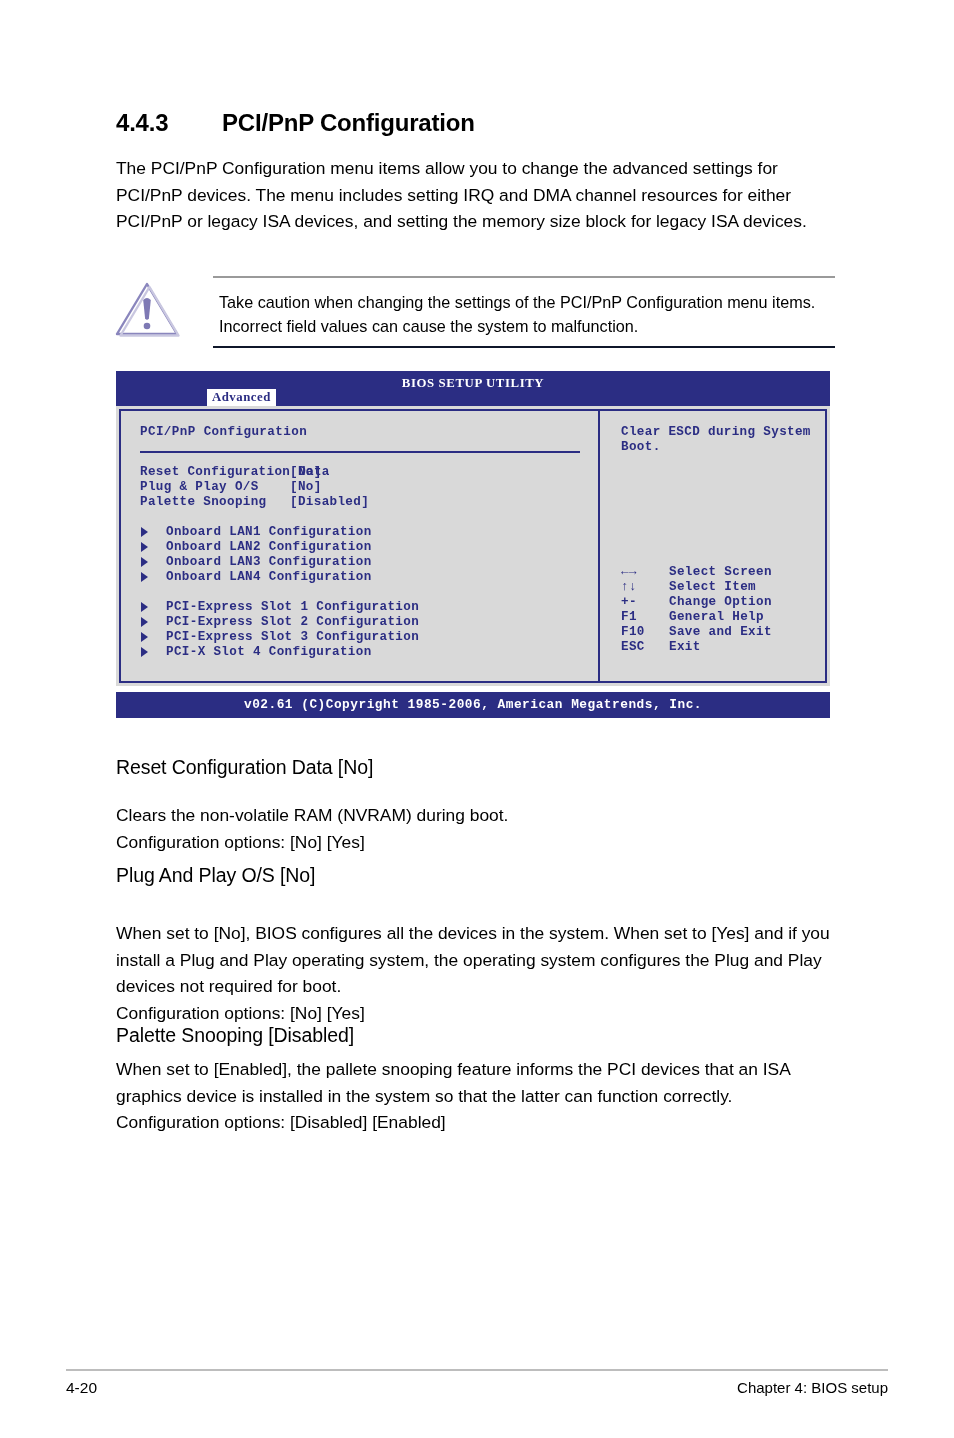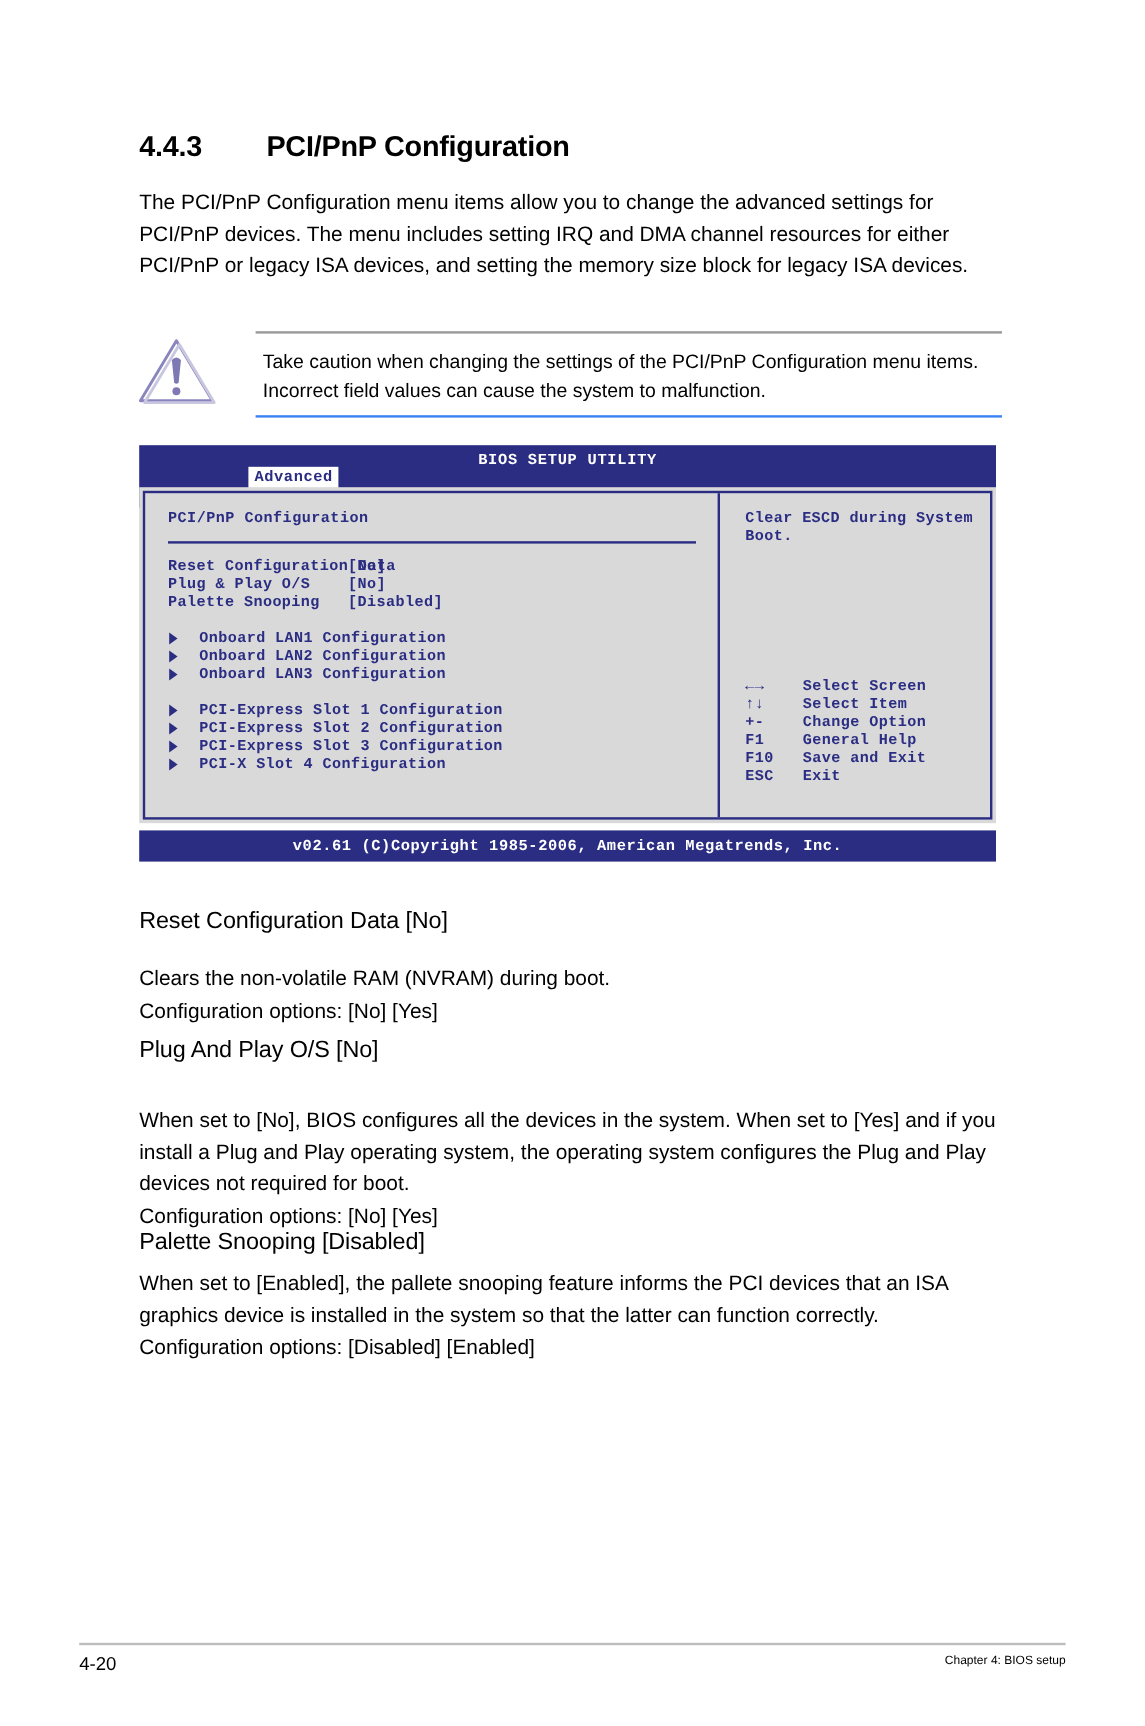--- a/index.html
+++ b/index.html
@@ -63,21 +63,21 @@
     width: 72px;
     height: 64px;
   }
   .note-body {
     position: absolute;
     left: 100px;
     top: 0px;
     width: 622px;
     height: 72px;
     border-top: 2px solid #9a9a9a;
-    border-bottom: 2px solid #3b82f6;
+    border-bottom: 2px solid #0f172a;
   }
   .note-text {
     position: absolute;
     left: 6px;
     top: 12px;
     width: 612px;
     font-size: 16.2px;
     line-height: 24px;
   }
 
@@ -90,20 +90,21 @@
     height: 347px;
     background: #ffffff;
     font-family: "Liberation Mono", "DejaVu Sans Mono", monospace;
   }
   .bios-header {
     position: absolute;
     left: 0; top: 0;
     width: 714px;
     height: 52px;
     background: #2b2d83;
+    font-family: Liberation Serif, serif;
   }
   .bios-title {
     position: absolute;
     left: 0;
     top: 5px;
     width: 714px;
     text-align: center;
     color: #ffffff;
     font-size: 12.8px;
     font-weight: bold;
@@ -292,21 +293,21 @@
   .foot-left {
     position: absolute;
     left: 66px;
     top: 1379px;
     font-size: 15.5px;
   }
   .foot-right {
     position: absolute;
     right: 66px;
     top: 1379px;
-    font-size: 10px;
+    font-size: 15px;
   }
 </style>
 </head>
 <body>
 
 <div class="page">
 
   <div class="sec-head">
     <span class="num">4.4.3</span><span>PCI/PnP Configuration</span>
   </div>
@@ -364,20 +365,24 @@
               <span class="sub-lbl">Onboard LAN1 Configuration</span>
             </div>
             <div class="sub-row">
               <span class="arrow"></span>
               <span class="sub-lbl">Onboard LAN2 Configuration</span>
             </div>
             <div class="sub-row">
               <span class="arrow"></span>
               <span class="sub-lbl">Onboard LAN3 Configuration</span>
             </div>
+            <div class="sub-row">
+              <span class="arrow"></span>
+              <span class="sub-lbl">Onboard LAN4 Configuration</span>
+            </div>
 
             <div class="spacer"></div>
 
             <div class="sub-row">
               <span class="arrow"></span>
               <span class="sub-lbl">PCI-Express Slot 1 Configuration</span>
             </div>
             <div class="sub-row">
               <span class="arrow"></span>
               <span class="sub-lbl">PCI-Express Slot 2 Configuration</span>

